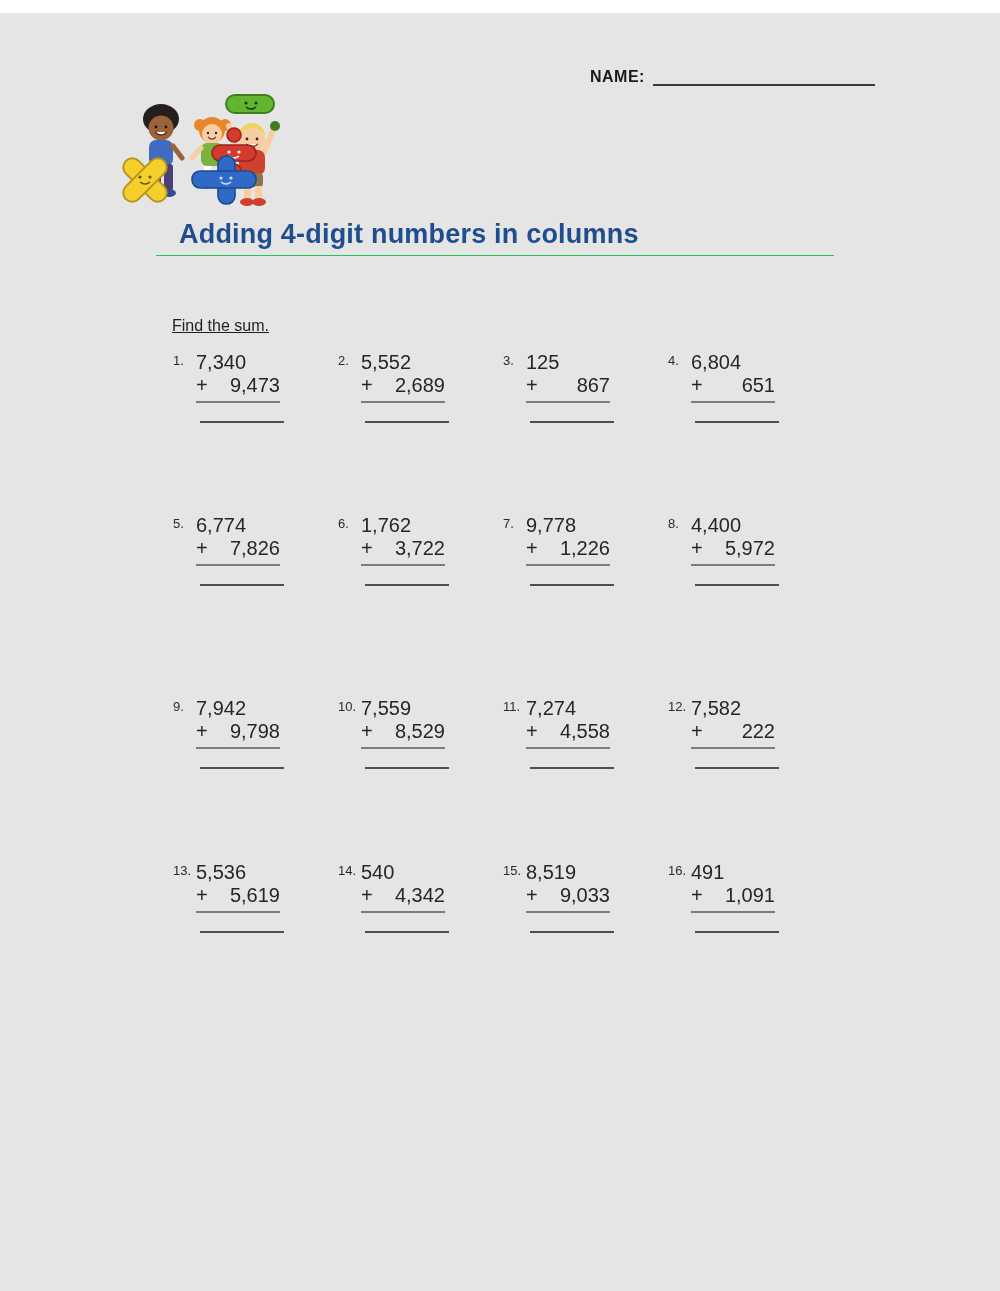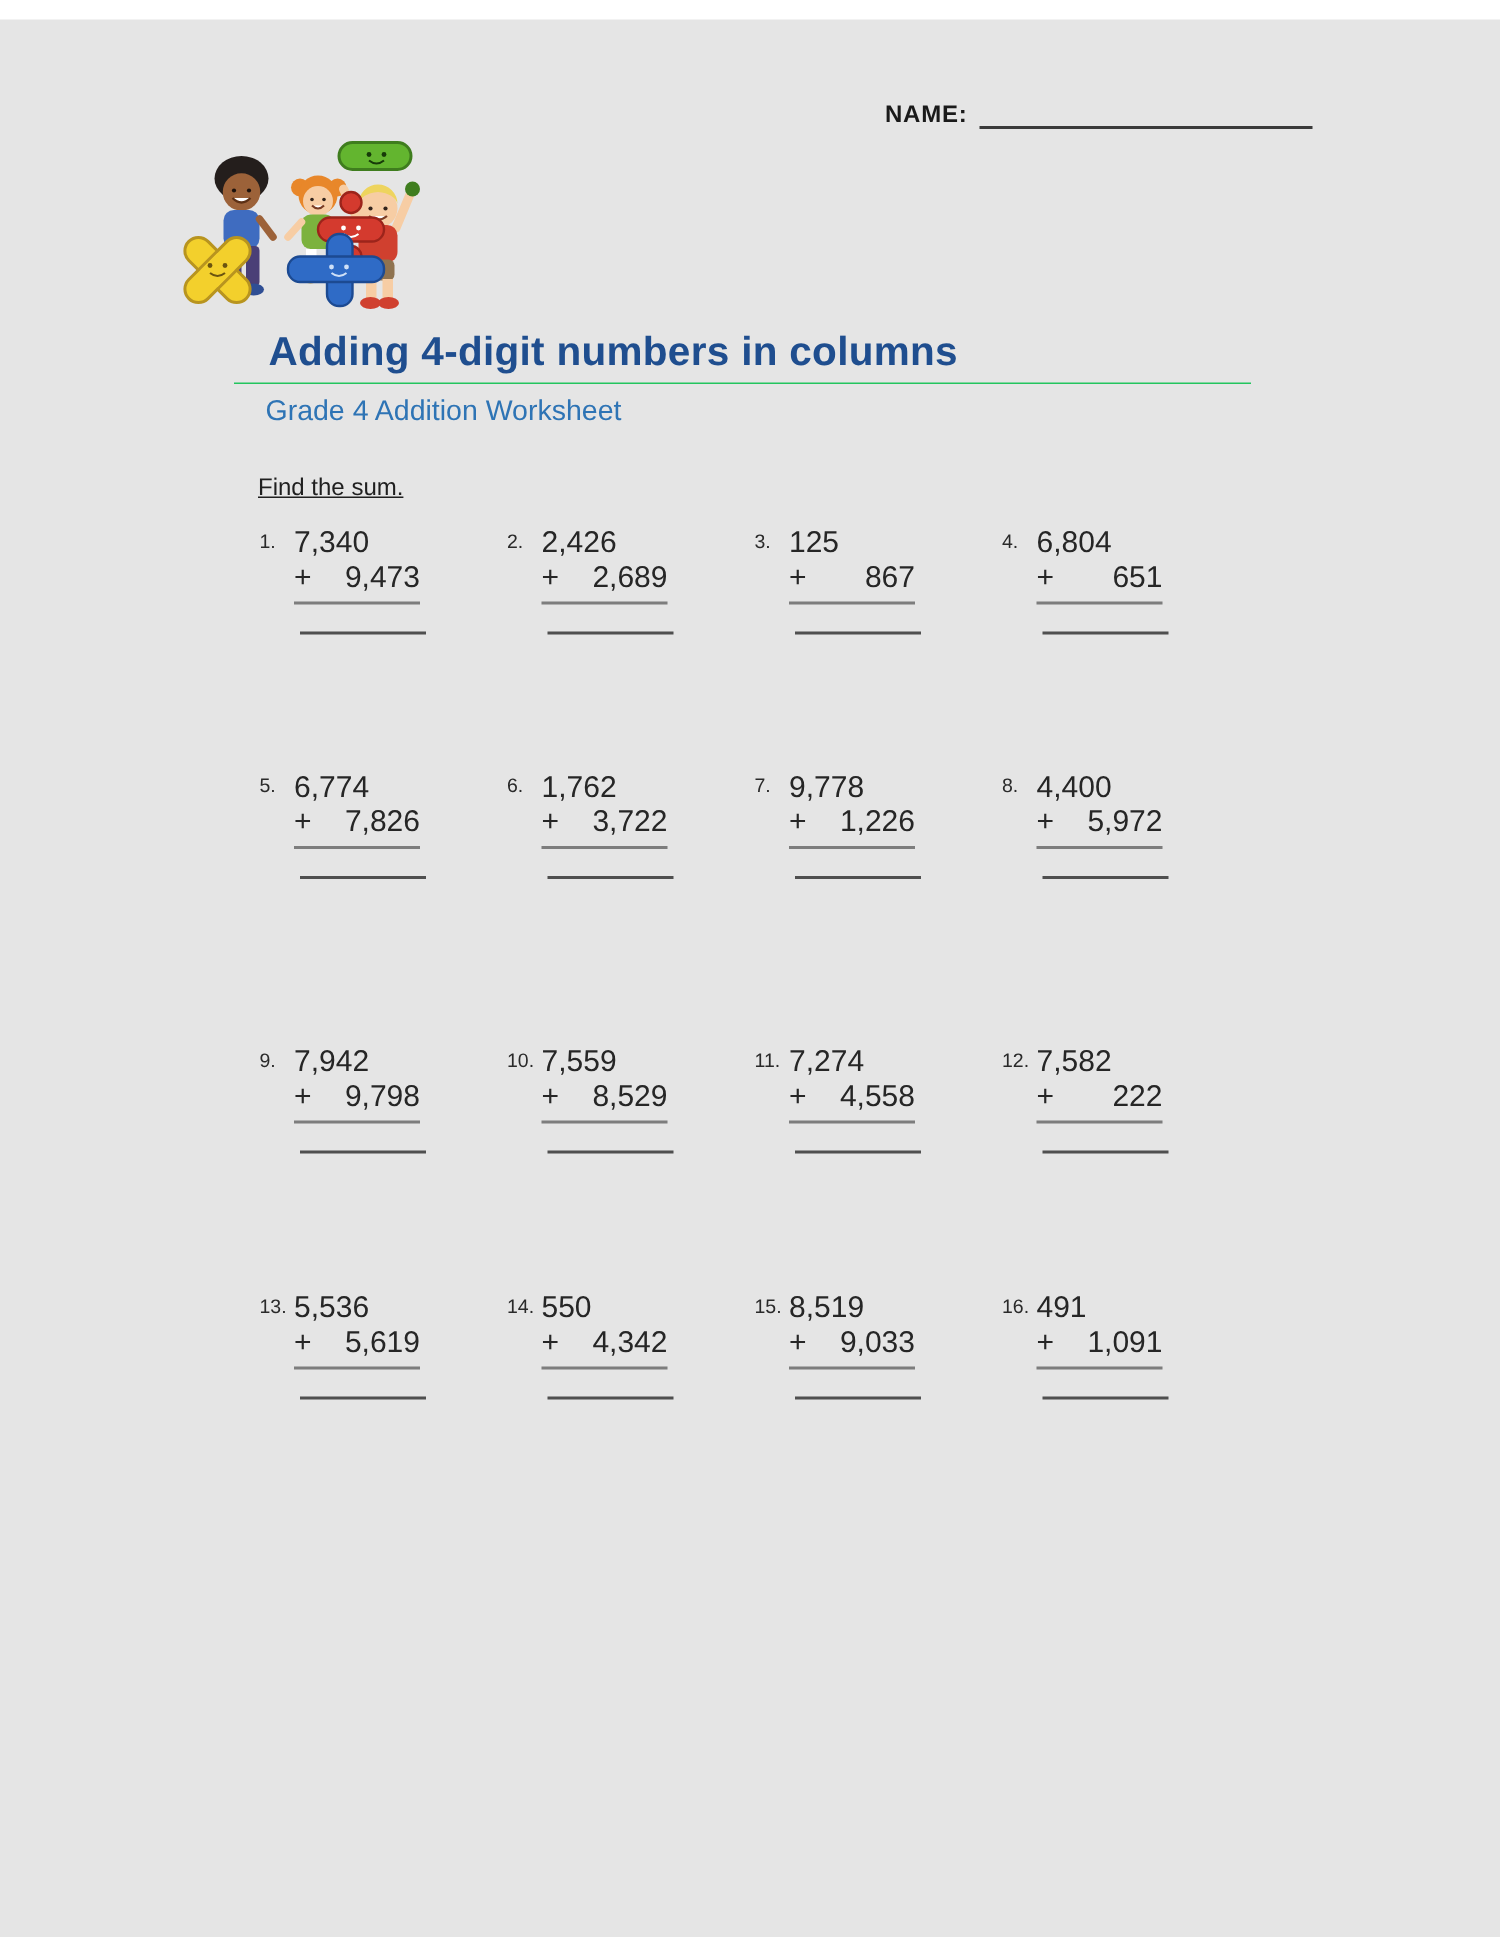--- a/index.html
+++ b/index.html
@@ -132,42 +132,41 @@
     <g>
       <circle cx="32" cy="91" r="1.6" fill="#6b5410"></circle>
       <circle cx="42" cy="91" r="1.6" fill="#6b5410"></circle>
       <path d="M32 96 q5 4 10 0" stroke="#6b5410" stroke-width="1.4" fill="none"></path>
     </g>
   </svg>
 
   <div class="title-wrap">
     <div class="title">Adding 4-digit numbers in columns</div>
   </div>
-  <div class="subtitle">Grade 4 Addition Worksheet</div>
   <div class="instruction">Find the sum.</div>
 
   <div class="problems">
 
     <div class="cell">
       <span class="plabel">1.</span>
       <div class="pbody">
         <div class="tnum">7,340</div>
         <div class="brow">
             <span class="plus">+</span>
             <span>9,473</span>
           </div>
         <div class="sumline"></div>
         <div class="ansline"></div>
       </div>
     </div>
 
     <div class="cell">
       <span class="plabel">2.</span>
       <div class="pbody">
-        <div class="tnum">2,426</div>
+        <div class="tnum">5,552</div>
         <div class="brow">
             <span class="plus">+</span>
             <span>2,689</span>
           </div>
         <div class="sumline"></div>
         <div class="ansline"></div>
       </div>
     </div>
 
     <div class="cell">
@@ -309,21 +308,21 @@
             <span>5,619</span>
           </div>
         <div class="sumline"></div>
         <div class="ansline"></div>
       </div>
     </div>
 
     <div class="cell">
       <span class="plabel">14.</span>
       <div class="pbody">
-        <div class="tnum">550</div>
+        <div class="tnum">540</div>
         <div class="brow">
             <span class="plus">+</span>
             <span>4,342</span>
           </div>
         <div class="sumline"></div>
         <div class="ansline"></div>
       </div>
     </div>
 
     <div class="cell">

